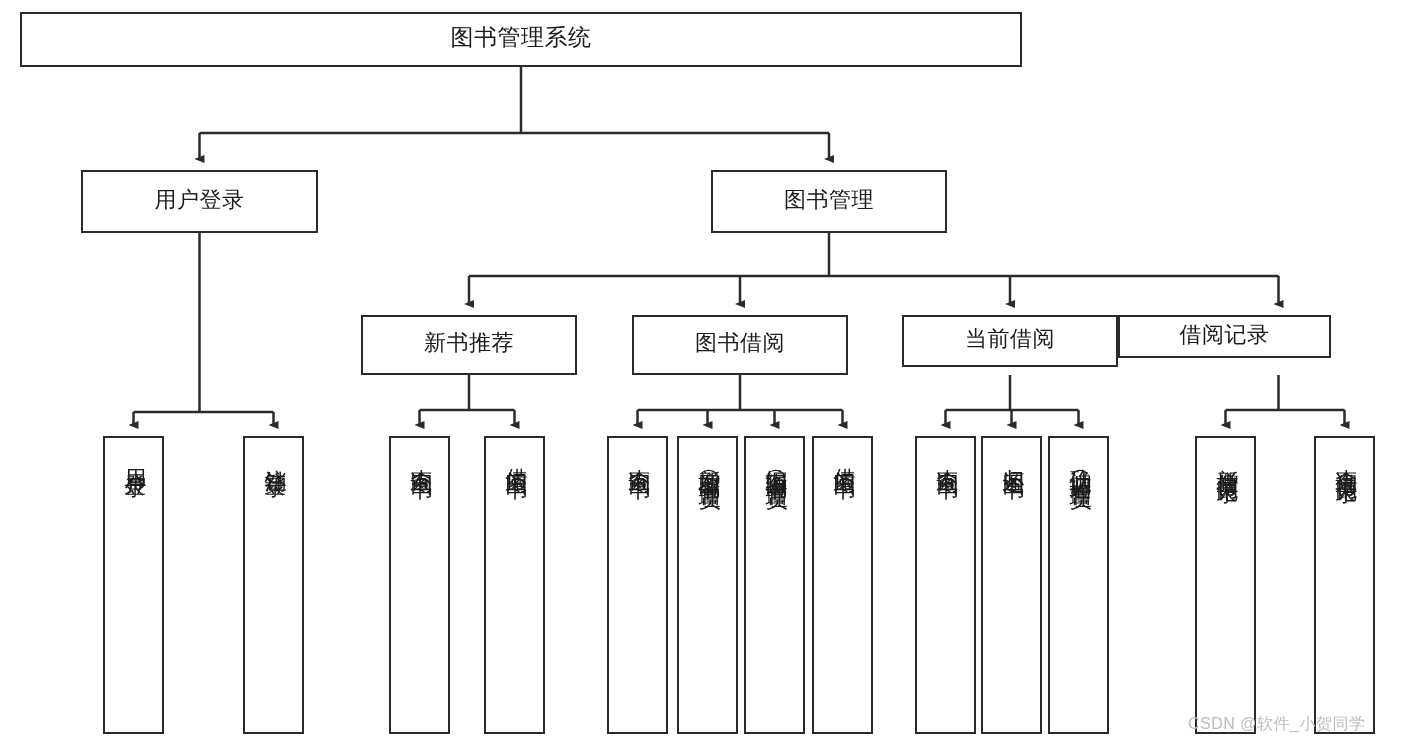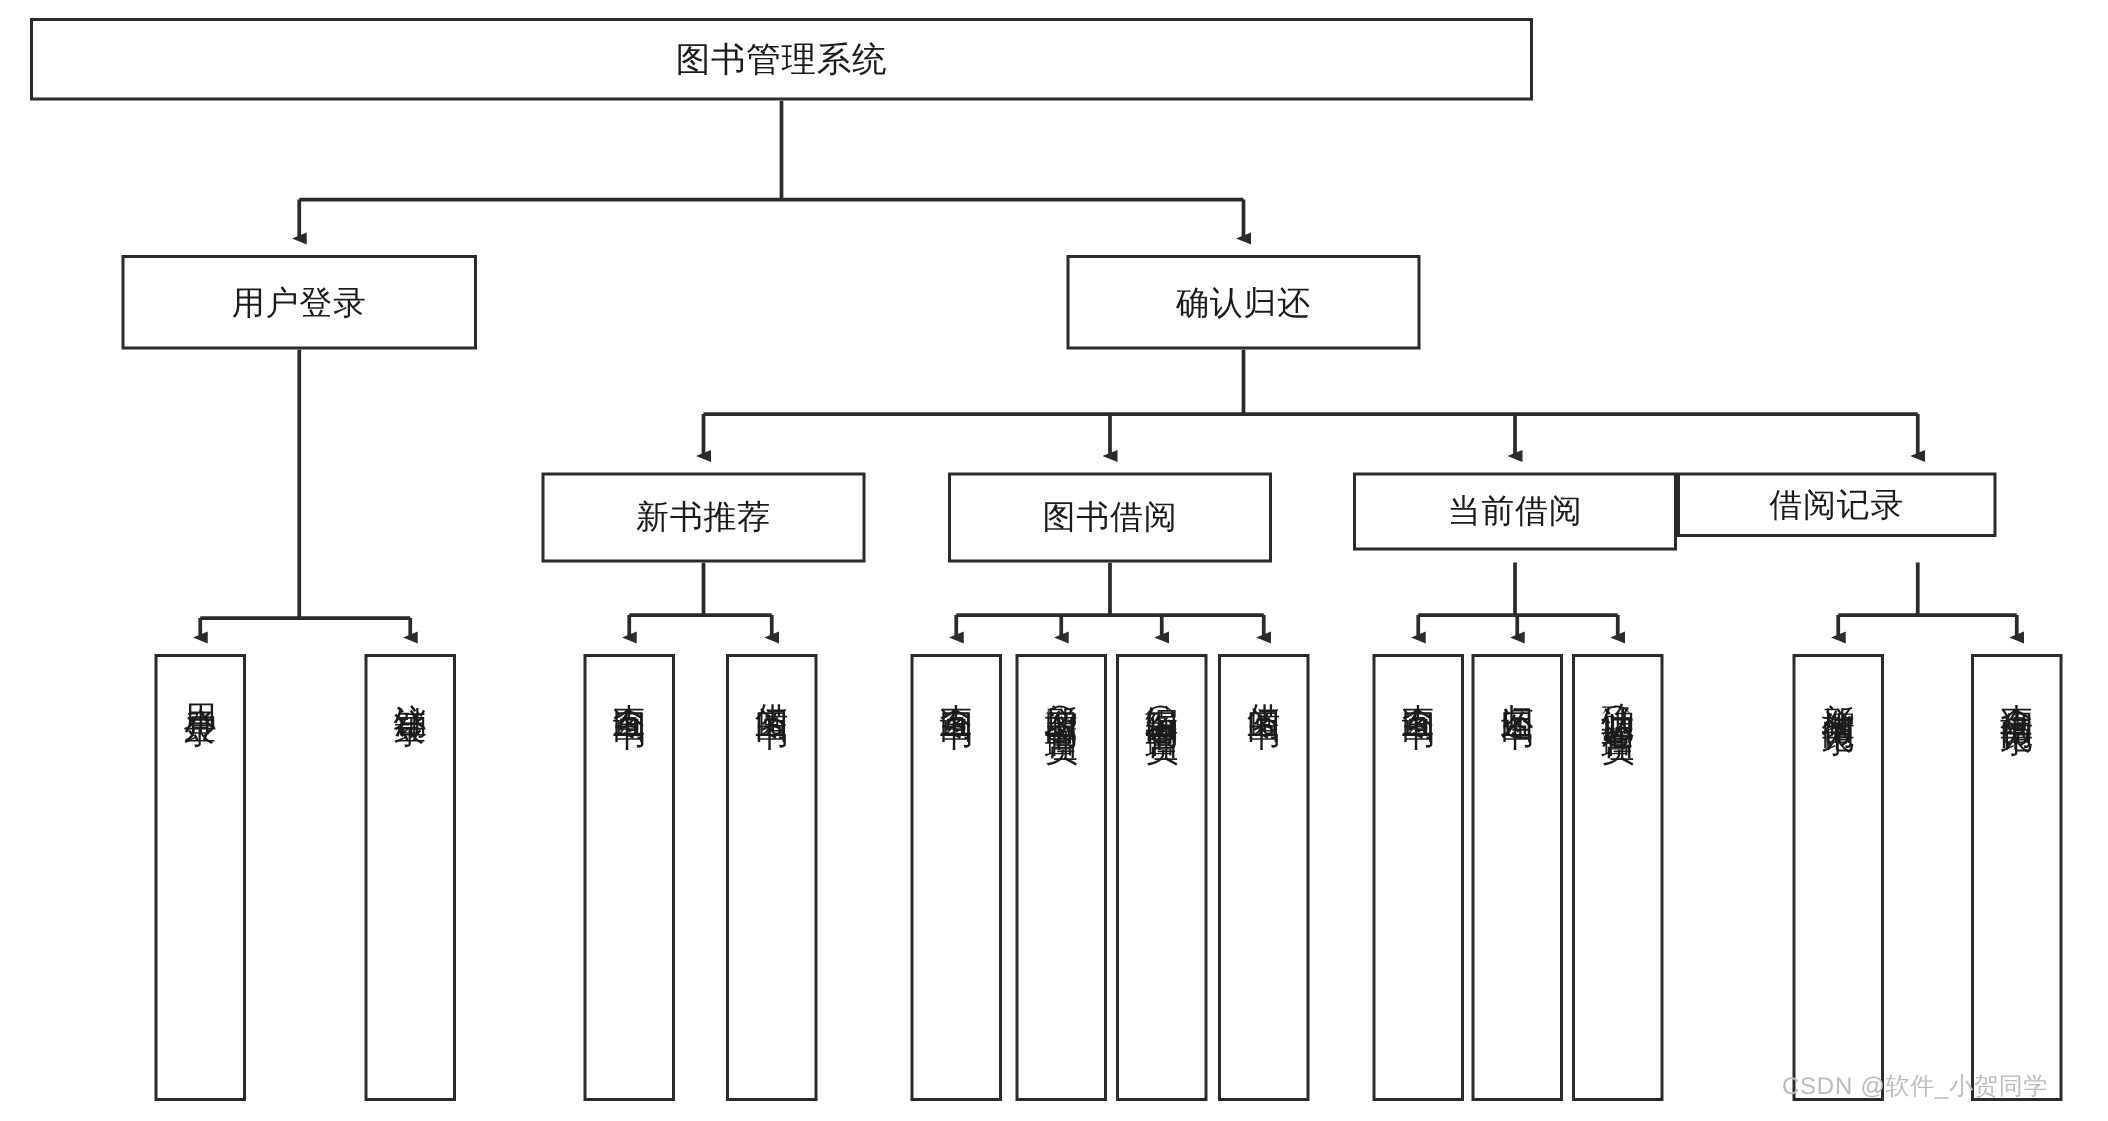--- a/index.html
+++ b/index.html
@@ -35,20 +35,21 @@
     justify-content: center;
     z-index: 3;
   }
   .node .label {
     font-size: 22px;
     line-height: 1.18;
     letter-spacing: 0.5px;
     color: #1b1b1b;
     text-align: left;
     white-space: nowrap;
+    font-family: Liberation Mono, monospace;
   }
   .node.root .label { font-size: 23px; }
   .node.leaf {
     align-items: flex-start;
     padding-top: 13px;
   }
   .node.leaf .label {
     writing-mode: vertical-rl;
     text-orientation: upright;
     font-size: 22px;
@@ -115,21 +116,21 @@
   </svg>
 
   <div class="watermark">CSDN @软件_小贺同学</div>
 <div class="node root " style="left: 20px; top: 12px; width: 1002px; height: 55px;">
       <div class="label">图书管理系统</div>
     </div>
     <div class="node " style="left: 81px; top: 170px; width: 237px; height: 63px;">
       <div class="label">用户登录</div>
     </div>
     <div class="node " style="left: 711px; top: 170px; width: 236px; height: 63px;">
-      <div class="label">确认归还</div>
+      <div class="label">图书管理</div>
     </div>
     <div class="node " style="left: 632px; top: 315px; width: 216px; height: 60px;">
       <div class="label">图书借阅</div>
     </div>
     <div class="node " style="left: 361px; top: 315px; width: 216px; height: 60px;">
       <div class="label">新书推荐</div>
     </div>
     <div class="node " style="left: 902px; top: 315px; width: 216px; height: 52px;">
       <div class="label">当前借阅</div>
     </div>

